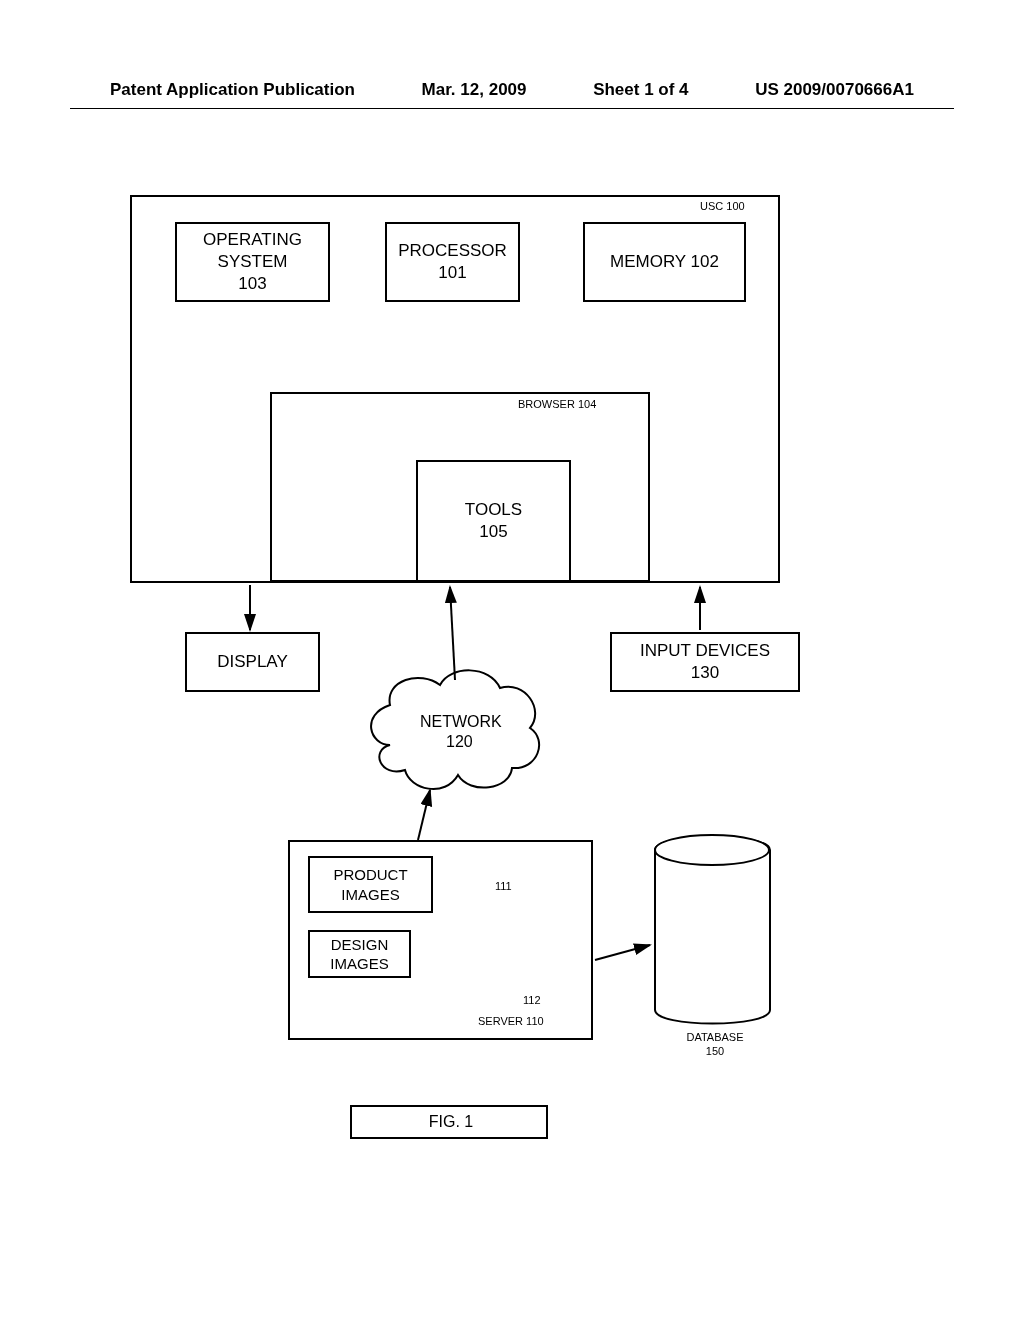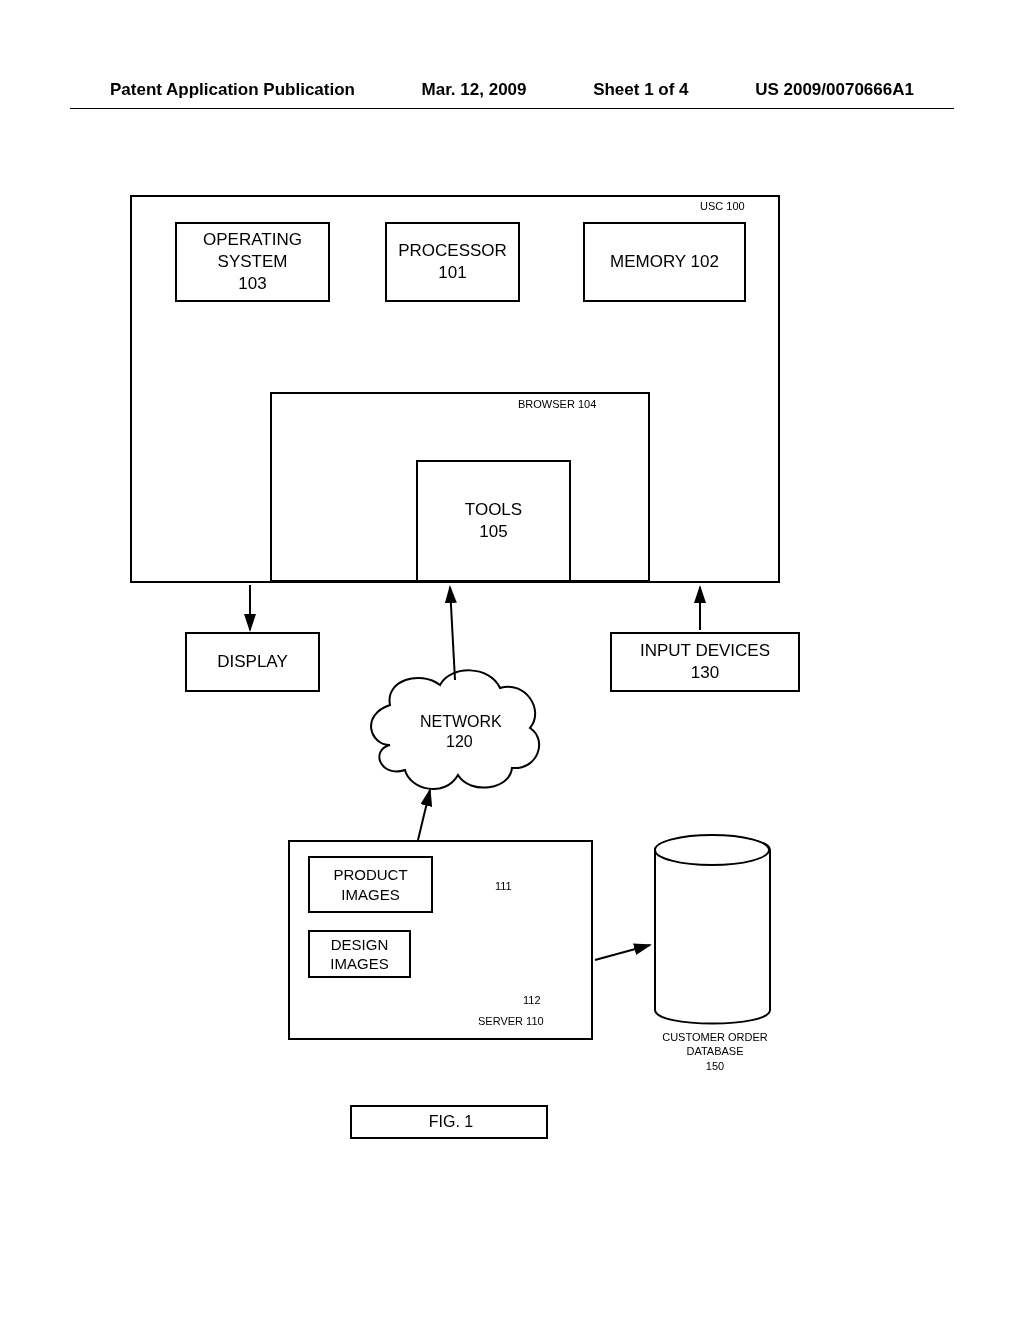--- a/index.html
+++ b/index.html
@@ -163,18 +163,17 @@
 </div>
 <div class="lbl" style="left:495px; top:880px;">111</div>
 
 <div class="box" style="left:308px; top:930px; width:103px; height:48px; font-size:15px;">
   <div>DESIGN</div>
   <div>IMAGES</div>
 </div>
 <div class="lbl" style="left:475px; top:994px;margin-left:48px;">112</div>
 
 <div class="lbl" style="left:640px; top:1030px; width:150px; line-height:1.3;">
-  <div>CUSTOMER ORDER</div>
   <div>DATABASE</div>
   <div>150</div>
 </div>
 
 <div class="fignum" style="left:350px; top:1105px; width:150px;padding-left:24px;">FIG. 1</div>
 
 </body></html>

